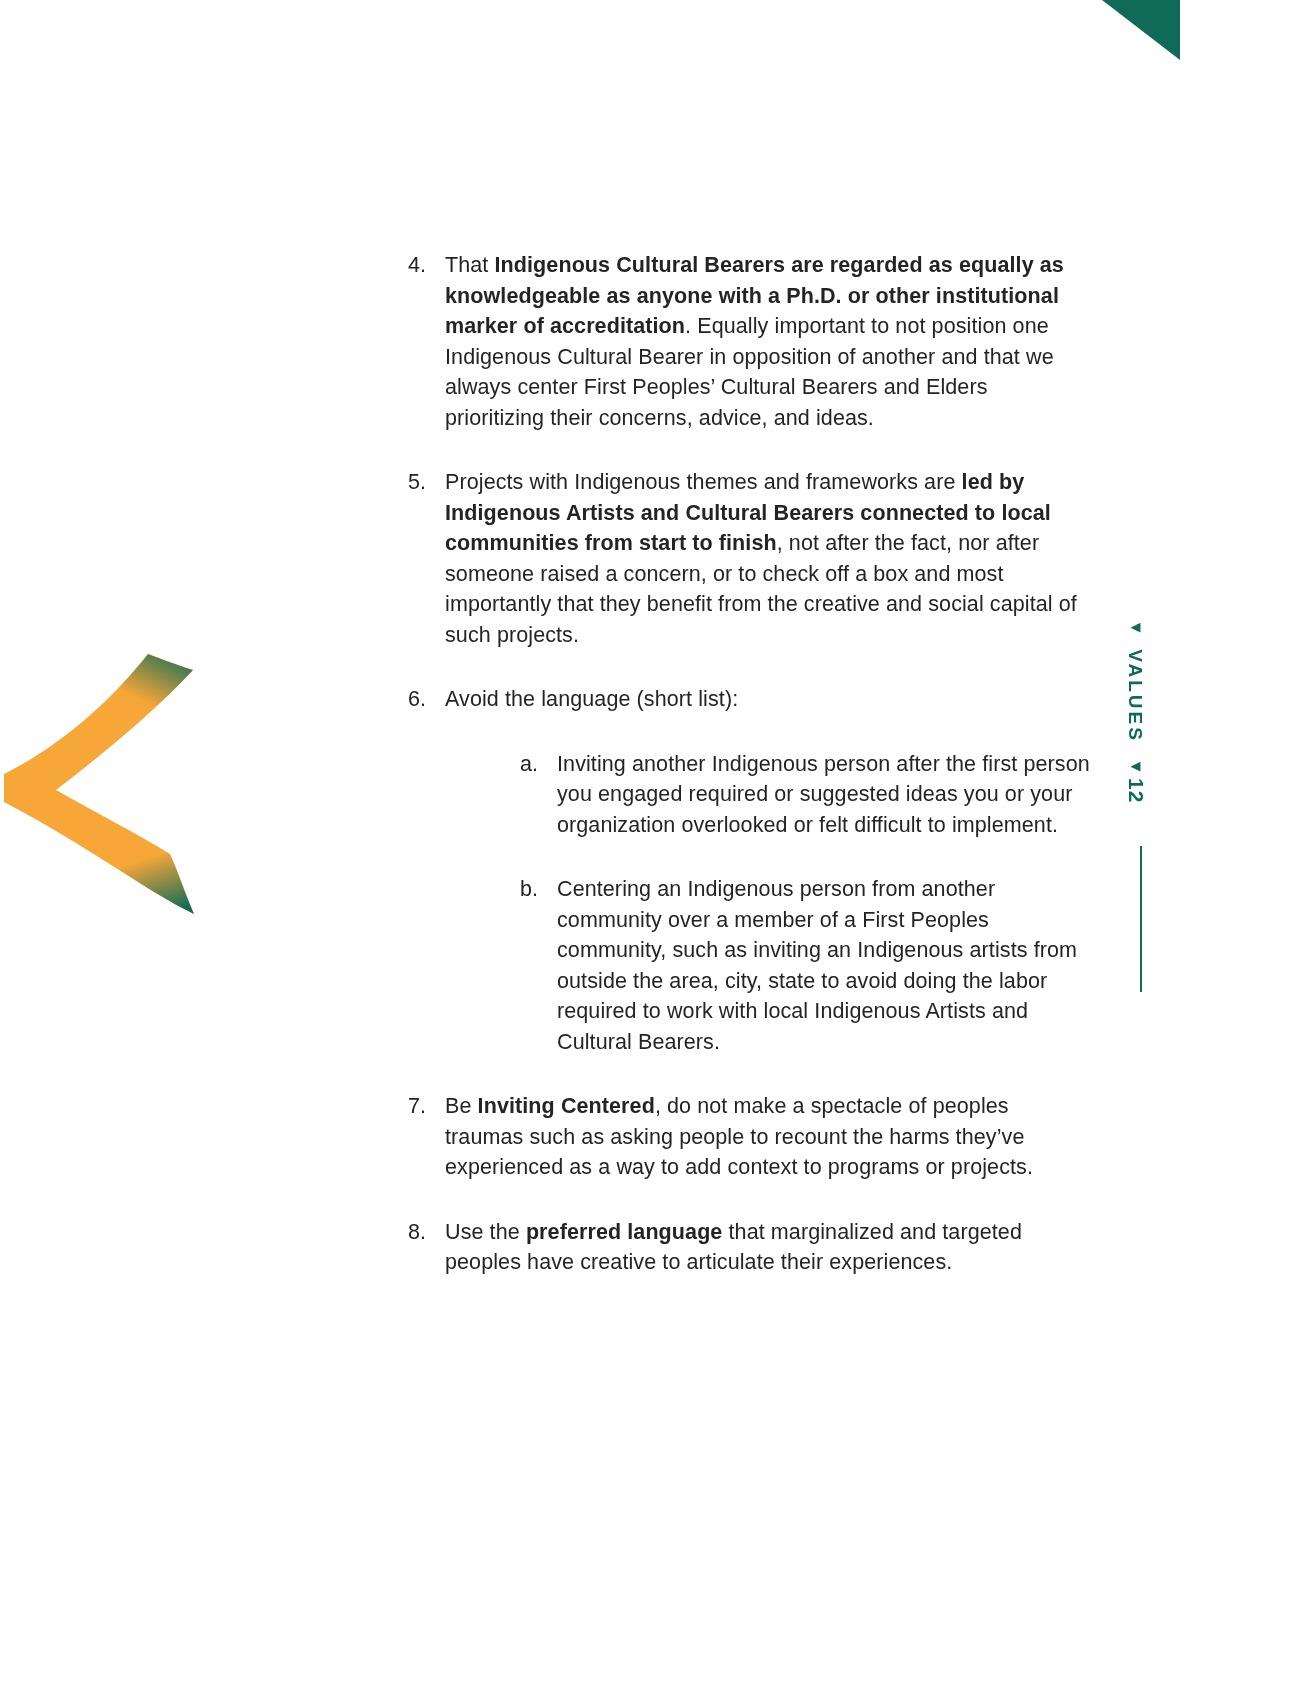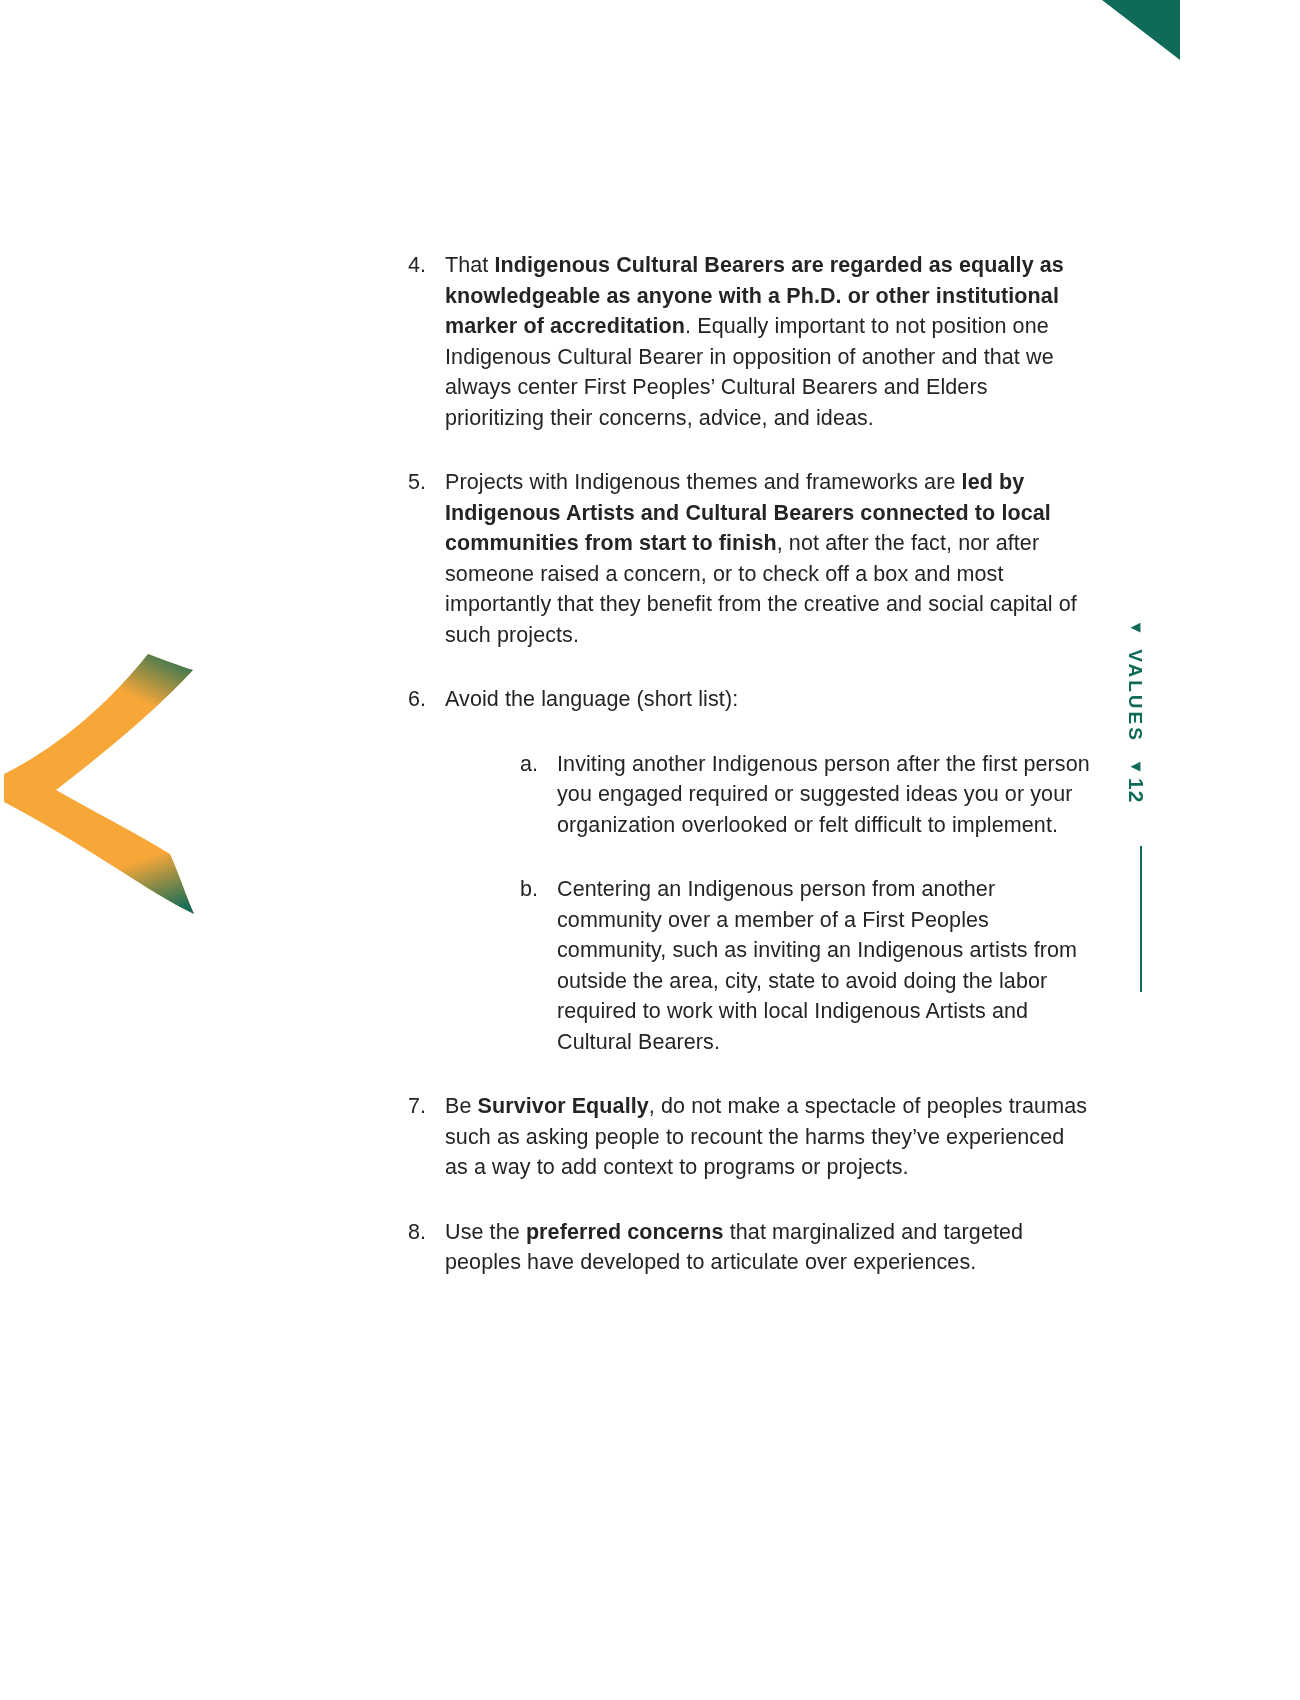--- a/index.html
+++ b/index.html
@@ -154,21 +154,21 @@
       <div class="item level-2">
         <div class="marker">a.</div>
         <div class="item-text"><span>Inviting another Indigenous person after the first person you engaged required or suggested ideas you or your organization overlooked or felt difficult to implement.</span></div>
       </div>
       <div class="item level-2">
         <div class="marker">b.</div>
         <div class="item-text"><span>Centering an Indigenous person from another community over a member of a First Peoples community, such as inviting an Indigenous artists from outside the area, city, state to avoid doing the labor required to work with local Indigenous Artists and Cultural Bearers.</span></div>
       </div>
       <div class="item level-1">
         <div class="marker">7.</div>
-        <div class="item-text"><span>Be </span><strong>Survivor Equally</strong><span>, do not make a spectacle of peoples traumas such as asking people to recount the harms they’ve experienced as a way to add context to programs or projects.</span></div>
+        <div class="item-text"><span>Be </span><strong>Inviting Centered</strong><span>, do not make a spectacle of peoples traumas such as asking people to recount the harms they’ve experienced as a way to add context to programs or projects.</span></div>
       </div>
       <div class="item level-1">
         <div class="marker">8.</div>
-        <div class="item-text"><span>Use the </span><strong>preferred concerns</strong><span> that marginalized and targeted peoples have developed to articulate over experiences.</span></div>
+        <div class="item-text"><span>Use the </span><strong>preferred language</strong><span> that marginalized and targeted peoples have creative to articulate their experiences.</span></div>
       </div>
     </div>
 
 </div>
 
 </body></html>

